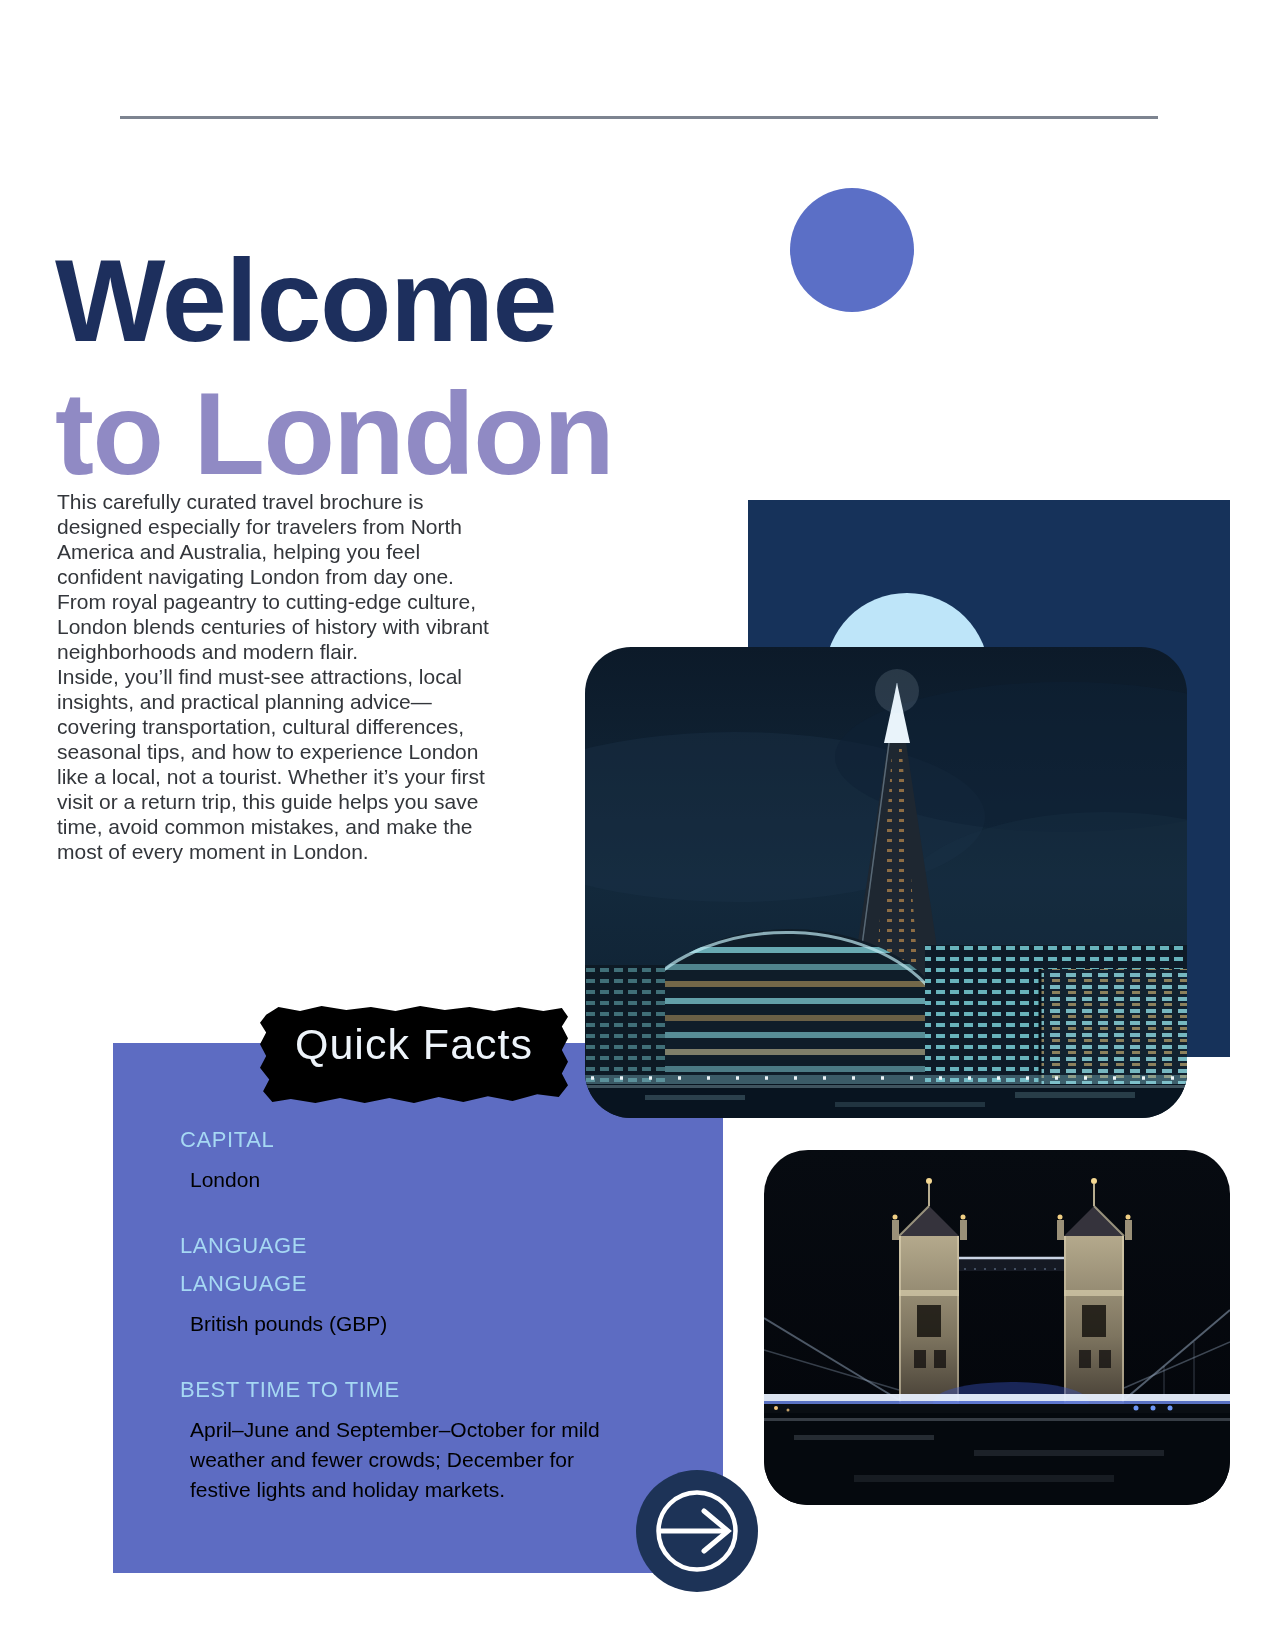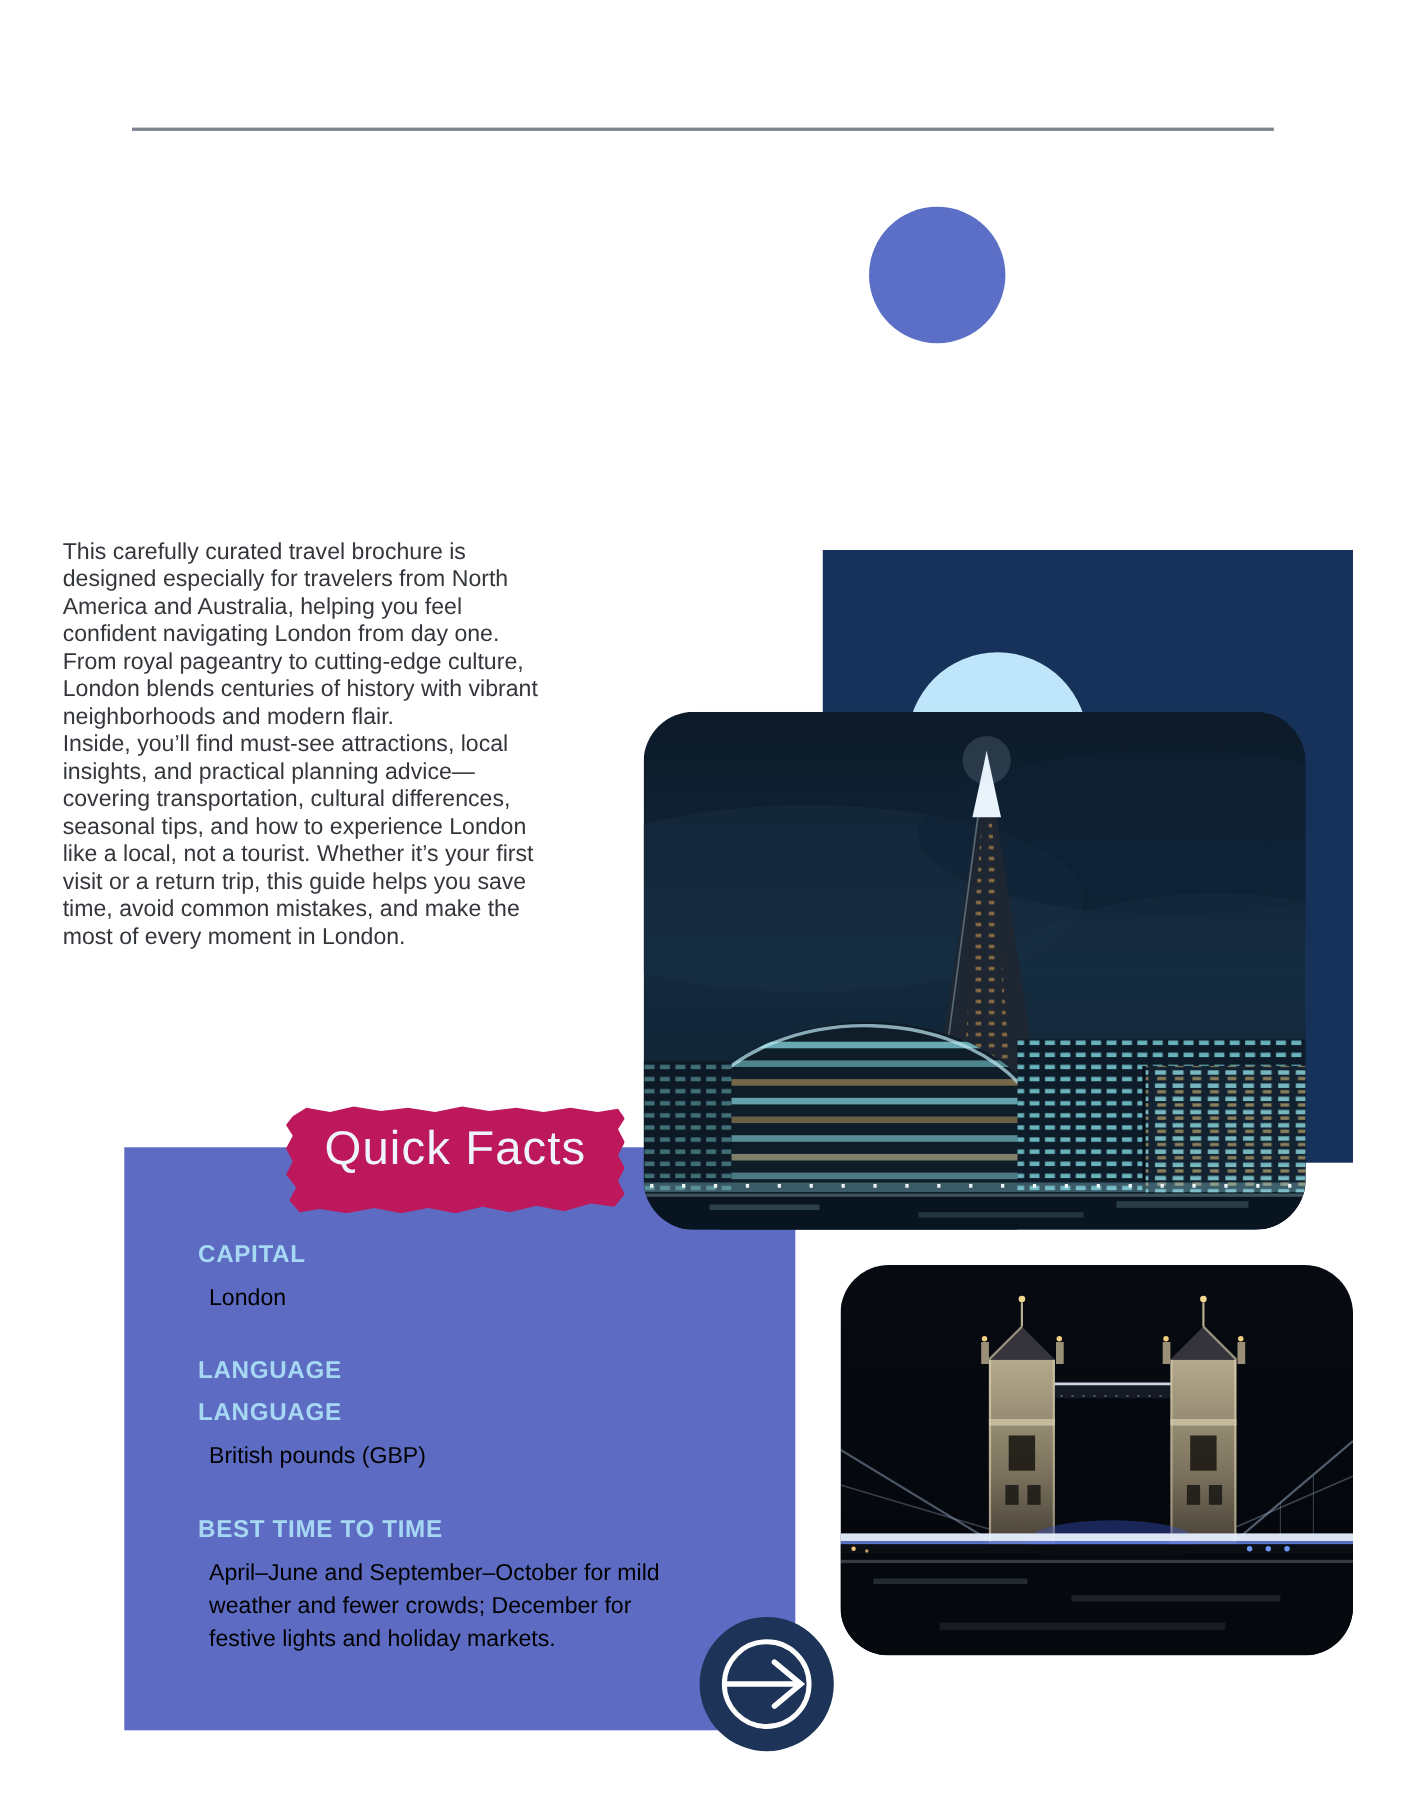--- a/index.html
+++ b/index.html
@@ -41,30 +41,30 @@
   }
   .photo-bridge{
     left:764px;top:1150px;width:466px;height:355px;border-radius:44px;z-index:2;
   }
   .panel{
     position:absolute;left:113px;top:1043px;width:610px;height:530px;
     background:#5d6cc2;z-index:1;box-sizing:border-box;
     padding:84px 45px 0 67px;
   }
   .fact-label{
-    font-size:22px;font-weight:700;letter-spacing:0.6px;
+    font-size:22px;font-weight:400;letter-spacing:0.6px;
     color:#a6d8f3;line-height:26px;margin:0 0 12px 0;
   }
   .fact-value{
     font-size:21px;color:#000000;line-height:30px;margin:0 0 38px 0;
     padding-left:10px;max-width:448px;
   }
   .badge{
     position:absolute;left:260px;top:1005px;width:308px;height:98px;
-    background:#be185d;z-index:2;display:flex;align-items:center;justify-content:center;
+    background:#000000;z-index:2;display:flex;align-items:center;justify-content:center;
     padding-bottom:20px;box-sizing:border-box;
     clip-path:polygon(2% 10%,6% 2%,13% 6%,20% 1%,28% 5%,36% 2%,44% 6%,52% 1%,60% 5%,68% 2%,76% 6%,84% 2%,92% 6%,98% 3%,100% 12%,98% 22%,100% 34%,98% 46%,100% 58%,98% 70%,100% 82%,97% 94%,90% 91%,82% 98%,74% 93%,66% 99%,58% 94%,50% 100%,42% 95%,34% 100%,26% 95%,18% 100%,10% 96%,4% 99%,1% 88%,3% 76%,0% 64%,2% 52%,0% 40%,2% 28%,0% 18%);
   }
   .badge span{
     color:#eef4fa;font-size:43px;font-weight:400;letter-spacing:1px;
   }
   .next-btn{
     position:absolute;left:636px;top:1470px;width:122px;height:122px;
     border-radius:50%;background:#1d3357;border:none;padding:0;cursor:pointer;z-index:4;
   }
@@ -72,20 +72,24 @@
 </style>
 </head>
 <body>
 
 <div class="page">
 
   <div class="top-rule"></div>
 
   <div class="top-circle"></div>
 
+  <h1 class="title">
+    <span class="t1">Welcome</span>
+    <span class="t2">to London</span>
+  </h1>
 
   <div class="intro">
     <p>This carefully curated travel brochure is designed especially for travelers from North America and Australia, helping you feel confident navigating London from day one.</p>
     <p>From royal pageantry to cutting-edge culture, London blends centuries of history with vibrant neighborhoods and modern flair.</p>
     <p>Inside, you’ll find must-see attractions, local insights, and practical planning advice—covering transportation, cultural differences, seasonal tips, and how to experience London like a local, not a tourist. Whether it’s your first visit or a return trip, this guide helps you save time, avoid common mistakes, and make the most of every moment in London.</p>
   </div>
 
   <div class="navy-rect"></div>
   <div class="light-circle"></div>
 

